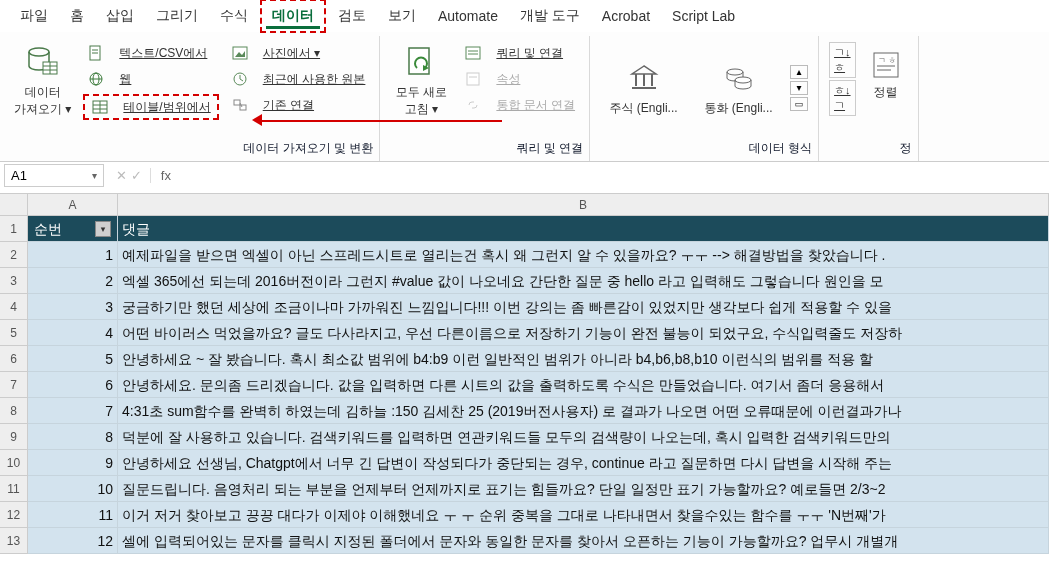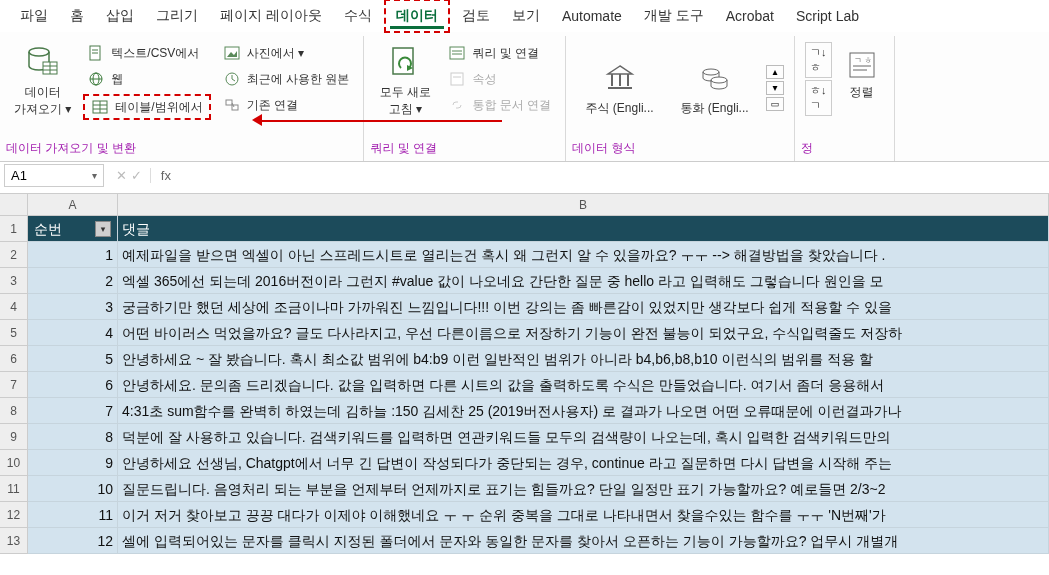--- a/index.html
+++ b/index.html
@@ -53,23 +53,23 @@
       padding-top: 4px;
     }
     .ribbon-group {
       display: flex;
       flex-direction: column;
       border-right: 1px solid #d9d9d9;
       padding: 4px 6px 2px 6px;
       position: relative;
     }
     .ribbon-group-title {
-      text-align: left;
+      text-align: right;
       font-size: 12px;
-      color: #a21caf;
+      color: #0f172a;
       padding: 4px 0 2px 0;
       margin-top: auto;
     }
     .ribbon-content {
       display: flex;
       flex: 1;
     }
     .big-button {
       display: flex;
       flex-direction: column;
@@ -93,26 +93,27 @@
     .small-buttons {
       display: flex;
       flex-direction: column;
       justify-content: flex-start;
       gap: 4px;
       padding: 2px 4px;
     }
     .small-button {
       display: flex;
       align-items: center;
-      gap: 6px;
+      gap: 14px;
       font-size: 12px;
       cursor: pointer;
       color: #333;
       padding: 2px 4px;
       white-space: nowrap;
+      text-decoration: underline;
     }
     .small-button.disabled {
       color: #aaa;
     }
     .small-button .icon-small {
       width: 18px;
       height: 18px;
       display: flex;
       align-items: center;
       justify-content: center;
@@ -268,21 +269,20 @@
     svg { display: block; }
   </style>
 </head>
 <body>
 
 <div class="menubar">
   <div class="menu-item">파일</div>
   <div class="menu-item">홈</div>
   <div class="menu-item">삽입</div>
   <div class="menu-item">그리기</div>
-  <div class="menu-item">페이지 레이아웃</div>
   <div class="menu-item">수식</div>
   <div class="menu-item highlighted">데이터</div>
   <div class="menu-item">검토</div>
   <div class="menu-item">보기</div>
   <div class="menu-item">Automate</div>
   <div class="menu-item">개발 도구</div>
   <div class="menu-item">Acrobat</div>
   <div class="menu-item">Script Lab</div>
 </div>
 

